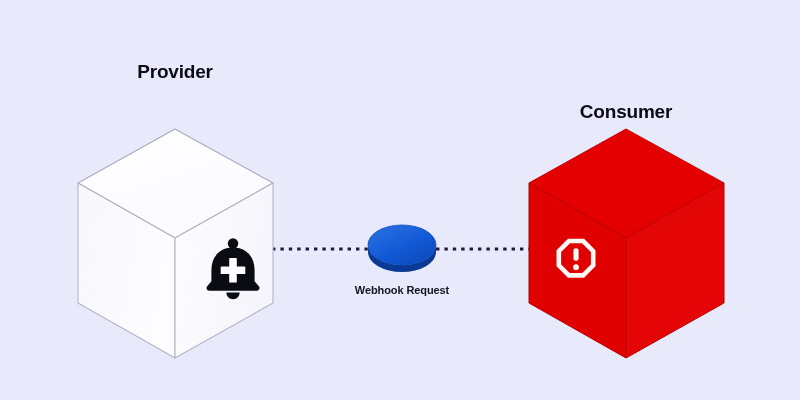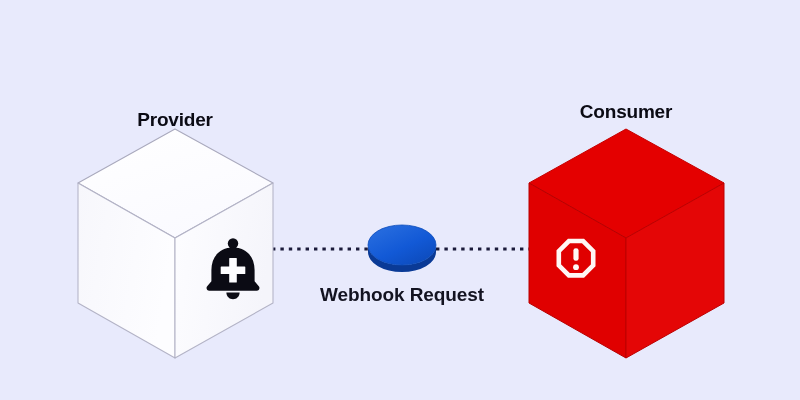--- a/index.html
+++ b/index.html
@@ -30,26 +30,26 @@
   .node-title {
     position: absolute;
     text-align: center;
     font-size: 19px;
     font-weight: bold;
     color: #0b0b14;
     letter-spacing: -0.2px;
     white-space: nowrap;
     transform: translateX(-50%);
   }
-  #provider-title { left: 175px; top: 61px; margin-top: 48px; }
+  #provider-title { left: 175px; top: 61px; }
   #consumer-title { left: 626px; top: 61px; margin-top: 40px; }
   .edge-label {
     position: absolute;
     text-align: center;
-    font-size: 19px;
+    font-size: 11px;
     font-weight: bold;
     color: #131321;
     letter-spacing: -0.1px;
     white-space: nowrap;
     transform: translateX(-50%);
   }
   #webhook-label { left: 402px; top: 284px; }
 </style>
 </head>
 <body>

